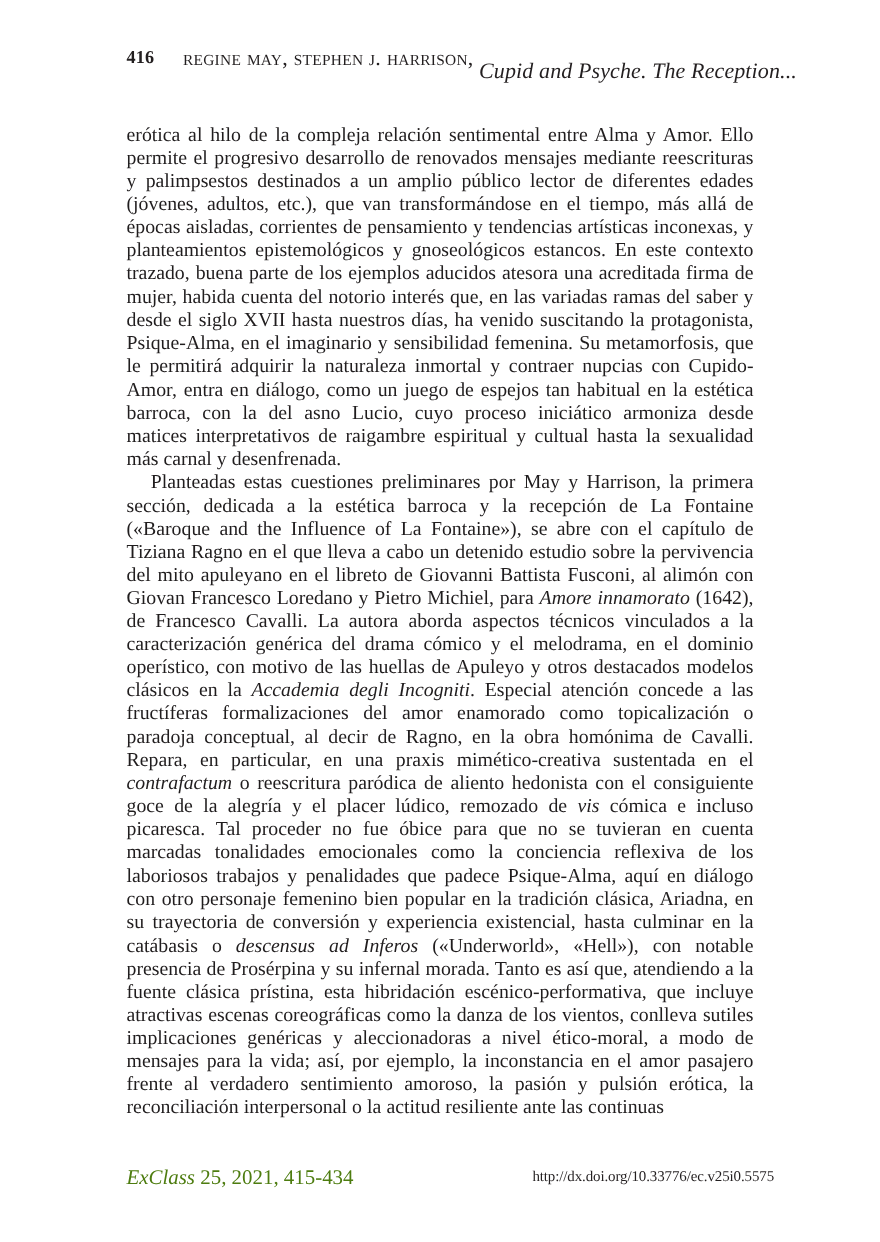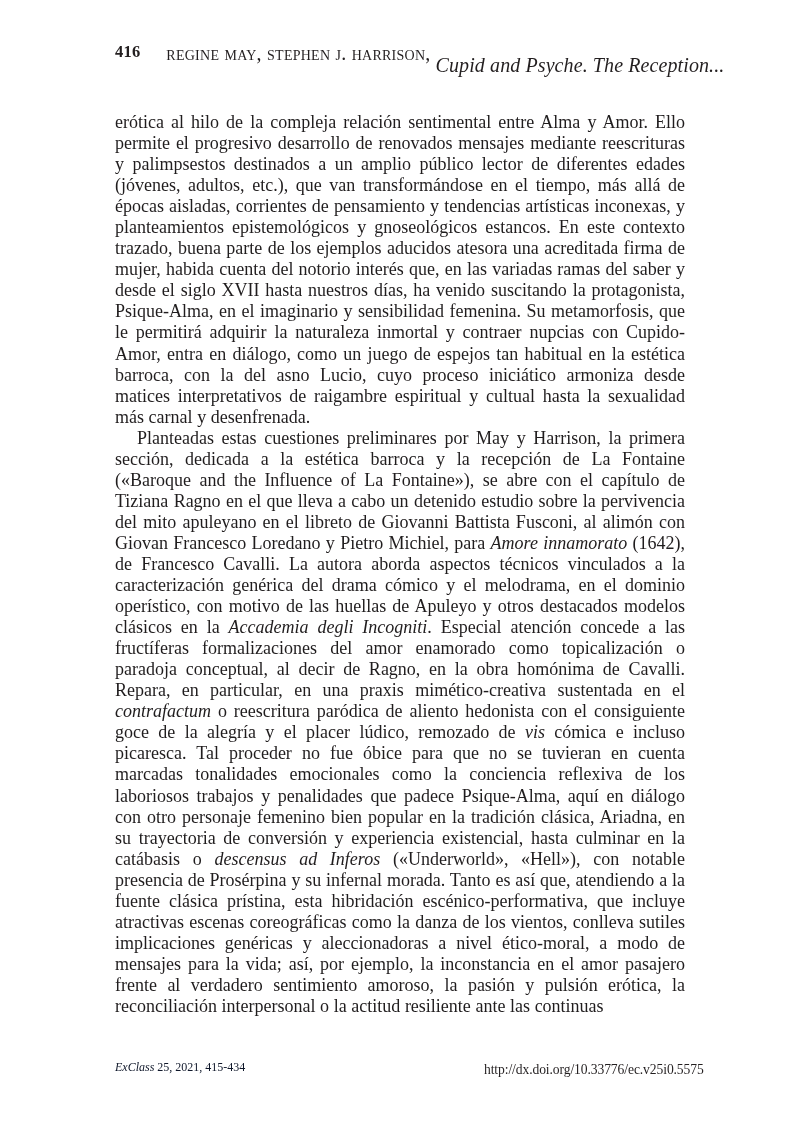--- a/index.html
+++ b/index.html
@@ -86,22 +86,22 @@
     position: absolute;
     left: 115px;
     top: 1060px;
     width: 570px;
     height: 22px;
   }
   .footer-left {
     position: absolute;
     left: 0;
     top: 0;
-    font-size: 12px;
-    color: #0f172a;
+    font-size: 19px;
+    color: #4d7c0f;
     white-space: nowrap;
   }
   .footer-left .jtitle {
     font-style: italic;
   }
   .footer-right {
     position: absolute;
     left: 340px;
     top: 2px;
     font-size: 13.6px;

